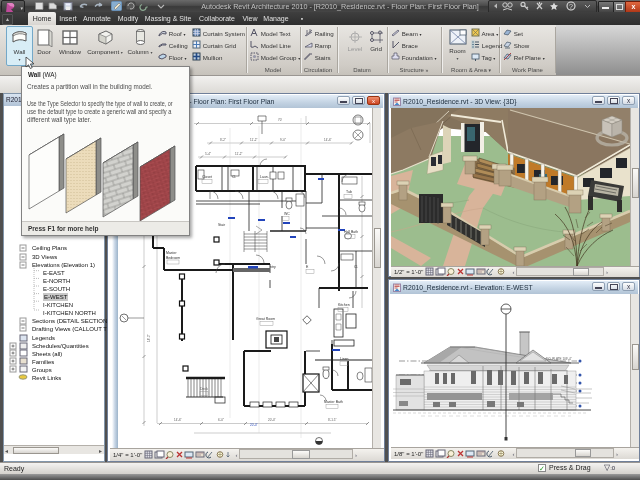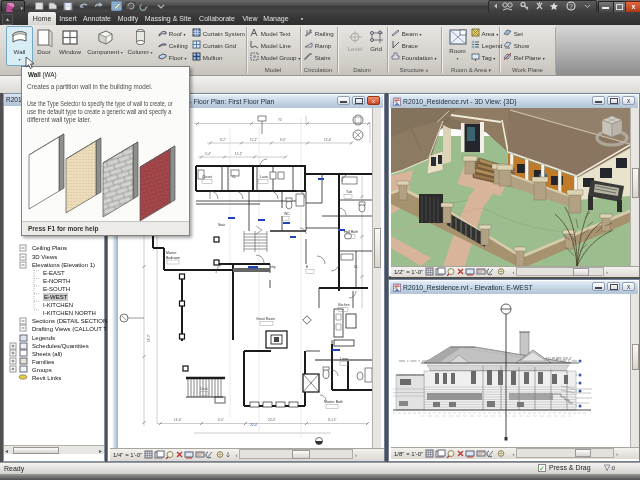--- a/index.html
+++ b/index.html
@@ -70,20 +70,21 @@
   #tipfooter{position:absolute;left:0;bottom:0;width:100%;height:14px;
     background:#eCebe7;border-top:1px solid #c8c6c2;font-size:6.5px;font-weight:bold;
     color:#333;line-height:14px;padding-left:6px;box-sizing:border-box;}
   .tiptext{position:absolute;font-size:6.3px;color:#4c4c4c;white-space:nowrap;}
 </style>
 </head>
 <body>
 <div id="app">
 
   <div class="abs" id="titlebar"></div>
+  <div class="abs" id="apptitle">Autodesk Revit Architecture 2010 - [R2010_Residence.rvt - Floor Plan: First Floor Plan]</div>
   <div class="abs" id="qat">
 
     <div class="abs" style="left:1px;top:0;width:22px;height:14px;background:linear-gradient(#5a5a5a,#2e2e2e);border:1px solid #222;border-radius:2px;">
       <svg width="14" height="12" viewBox="0 0 14 12" style="position:absolute;left:2px;top:1px;">
         <path d="M2,11 L3,1 L8,1 Q11,2 10,5 Q9.5,7 7,7 L10,11 Z" fill="#c04a9a"></path>
         <path d="M3,1 L8,1 Q11,2 10,5 L6,4 Z" fill="#e083c0"></path>
       </svg>
       <span style="position:absolute;right:1px;top:4px;font-size:5px;color:#ccc;">▾</span>
     </div>
 

